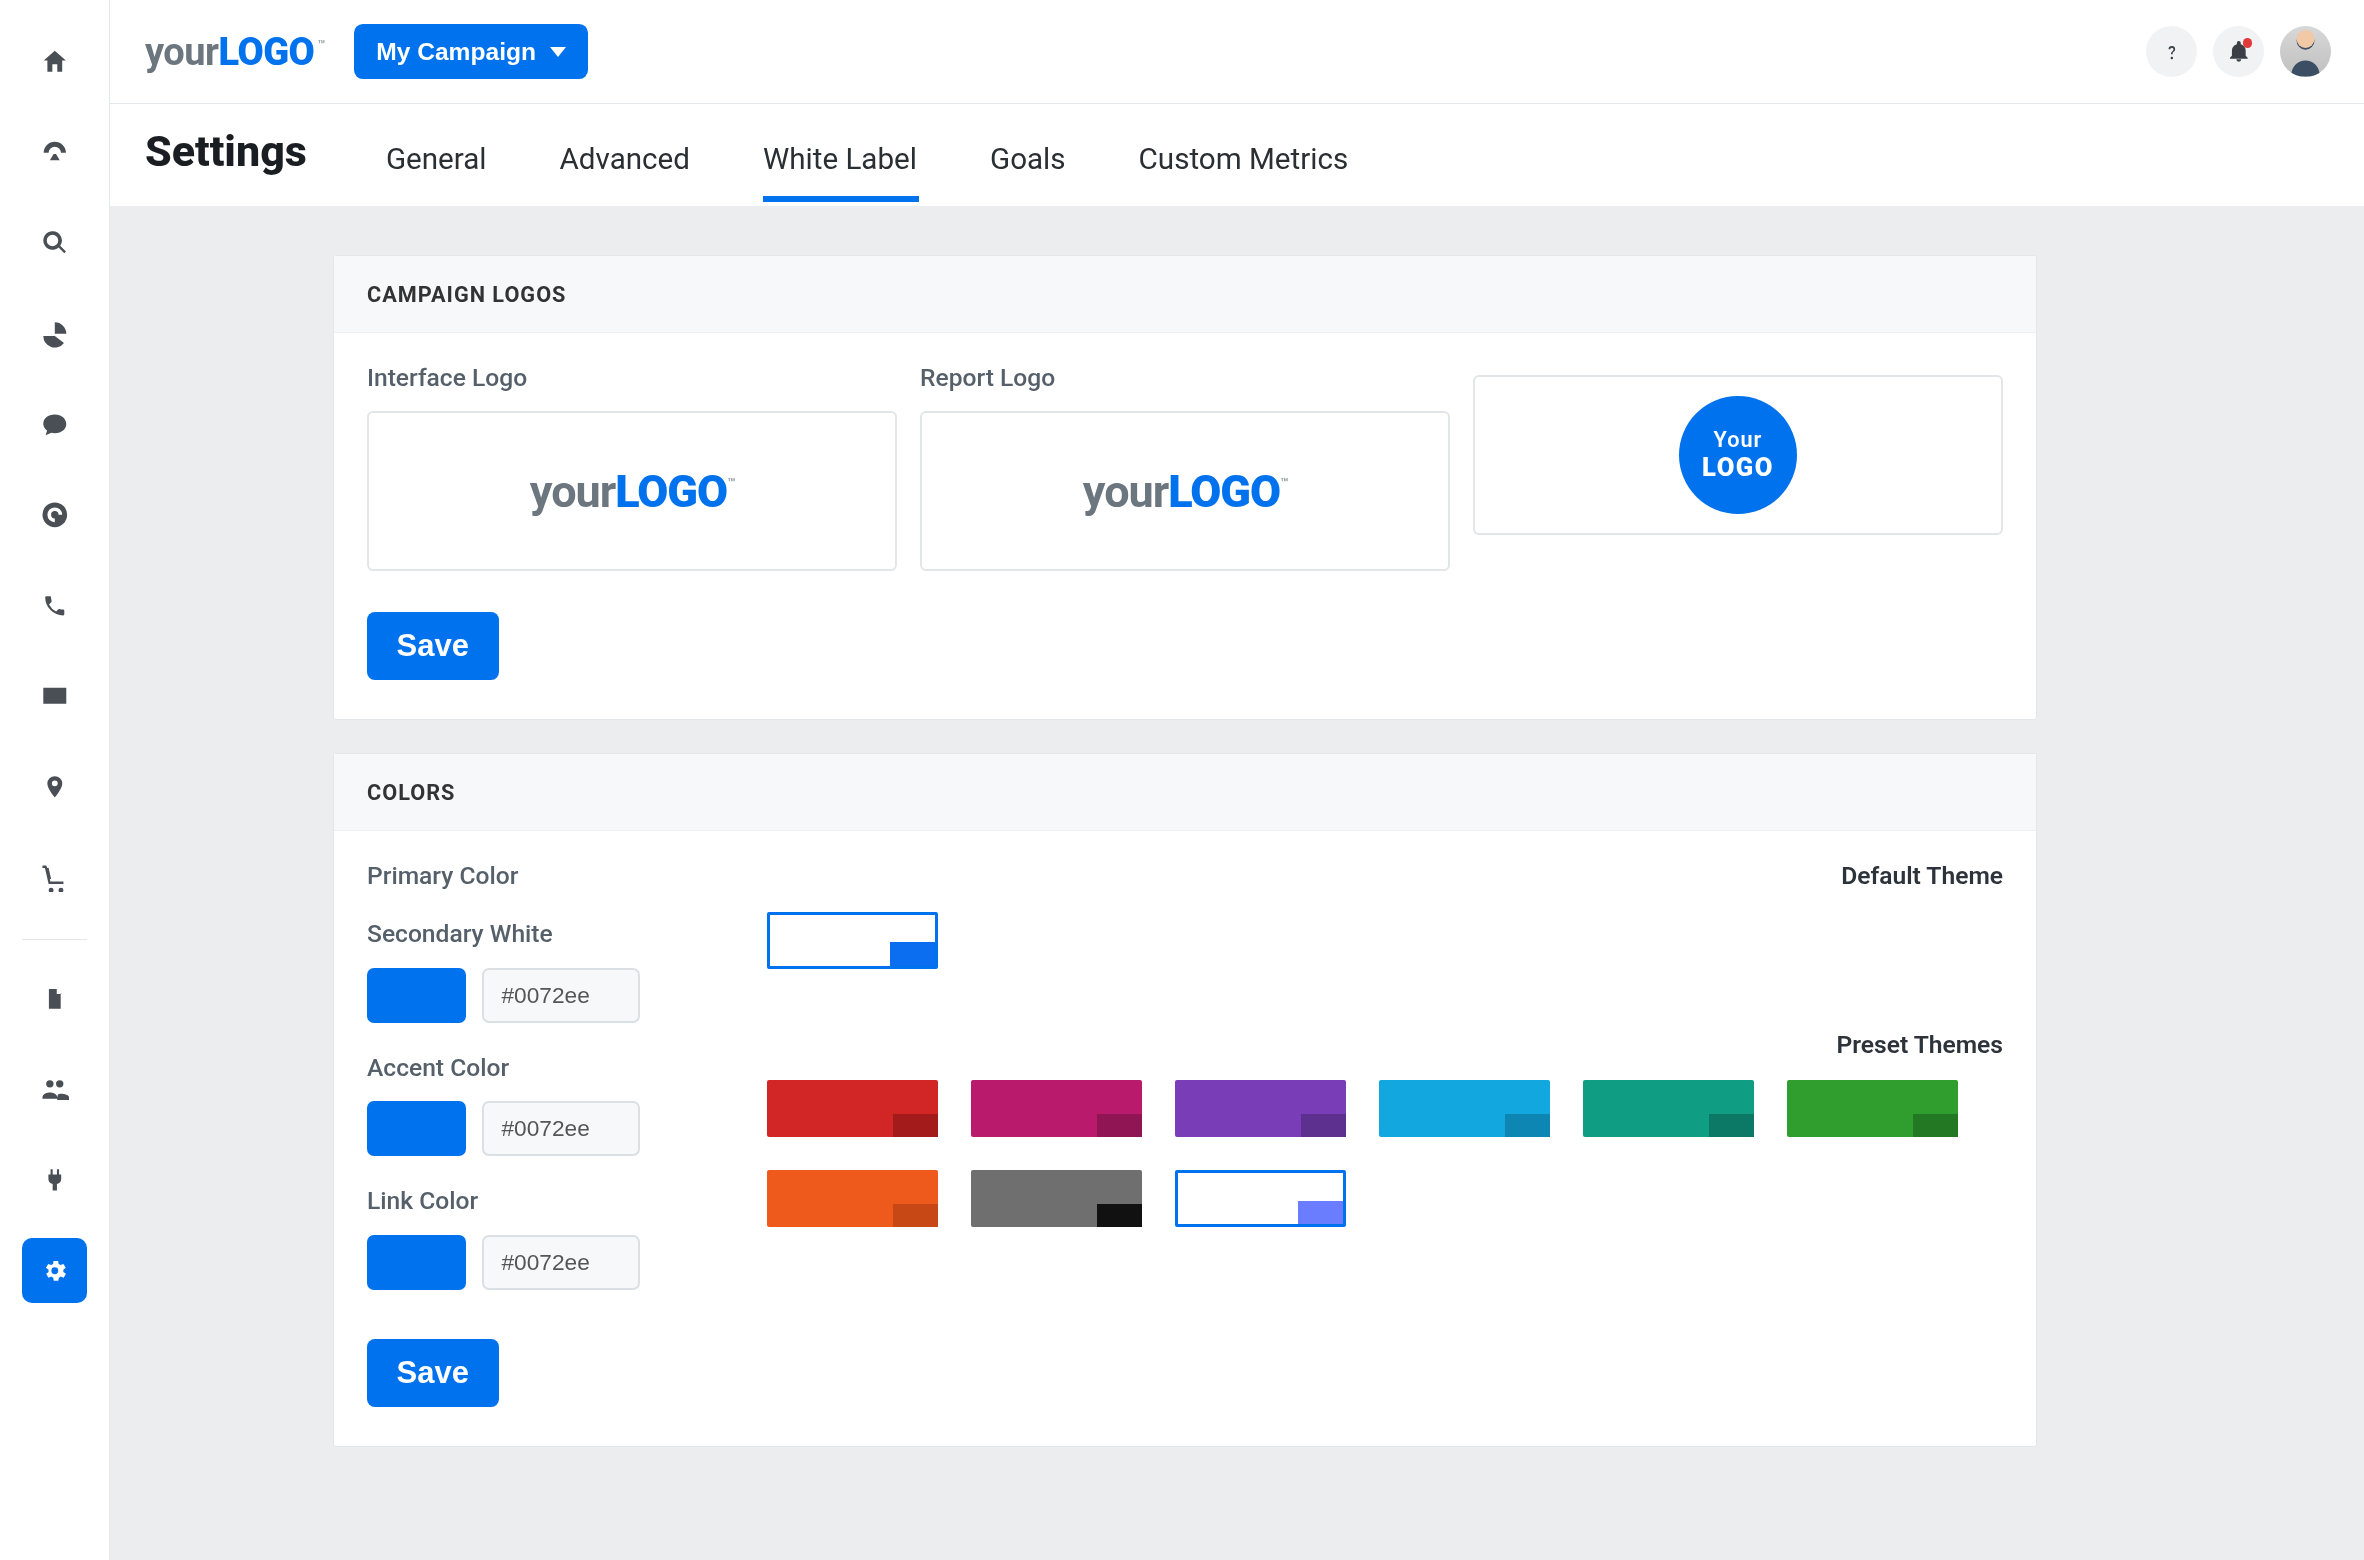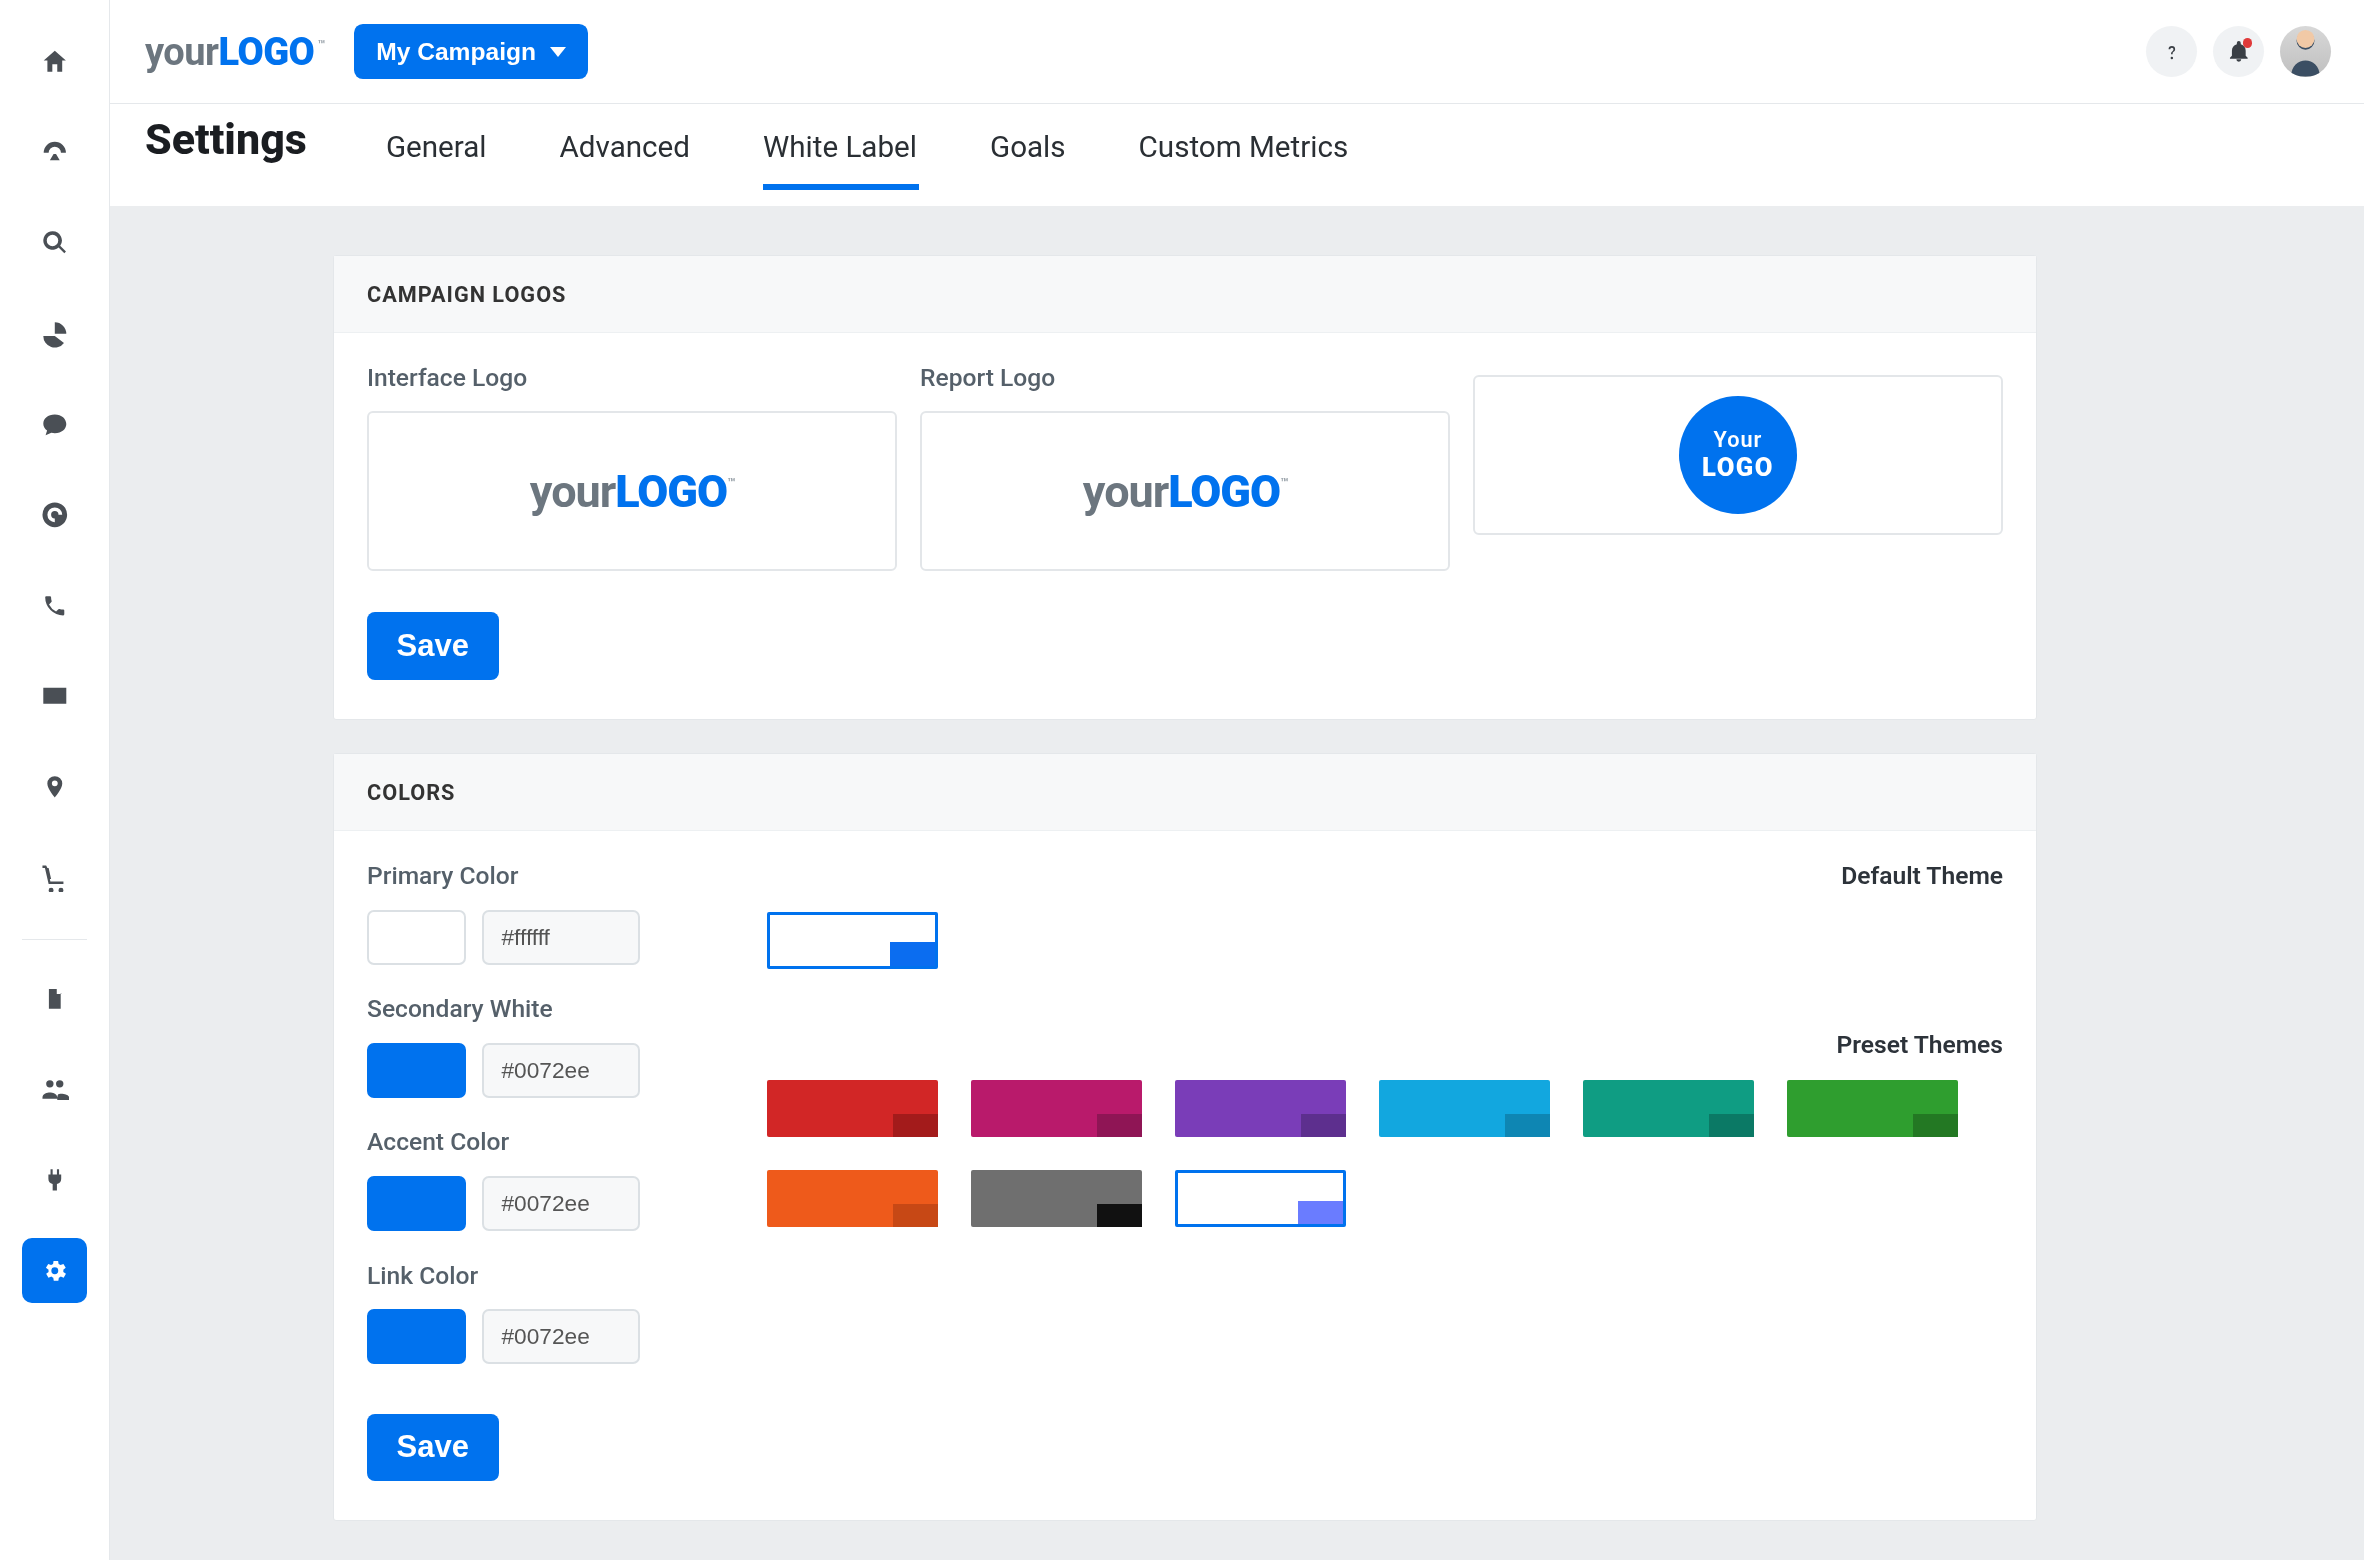--- a/index.html
+++ b/index.html
@@ -25,21 +25,21 @@
   .camp-btn .caret { width:0;height:0;border-left:8.9px solid transparent;border-right:8.9px solid transparent;border-top:10.8px solid #fff; display:inline-block;}
   .topbar-spacer { flex:1; }
   .round-btn { width:51px; height:51px; border-radius:50%; background:#f0f2f4; display:flex; align-items:center; justify-content:center; margin-left:15.8px; cursor:pointer; }
   .round-btn svg { fill:#3a3f45; }
   .bell-wrap { position:relative; }
   .bell-dot { position:absolute; top:11.8px; right:11.8px; width:9.9px; height:9.9px; background:#e03a3a; border-radius:50%; }
   .avatar { width:51px; height:51px; border-radius:50%; overflow:hidden; margin-left:15.8px; background:linear-gradient(#d8d8d8,#bfbfbf); display:flex; align-items:flex-end; justify-content:center; }
   .avatar svg { fill:#e8c2a8; }
 
   
-  .subhead { height:102px; display:flex; align-items:flex-end; padding:0 0 16px 35px; }
+  .subhead { height:102px; display:flex; align-items:flex-end; padding:0 0 4px 35px; }
   .page-title { font-size:43px; font-weight:800; color:#1a1d21; margin-right:79px; padding-bottom:25.6px; }
   .tabs { display:flex; gap:73px; align-self:stretch; align-items:flex-end; }
   .tab { font-size:29.6px; color:#2a2f34; padding-bottom:25.6px; cursor:pointer; position:relative; }
   .tab.active::after { content:""; position:absolute; left:0; right:-2px; bottom:0; height:5.9px; background:#0072ee; }
 
   
   .content { flex:1; background:#ebedef; padding:49px 0 16px 0; overflow:auto; }
   .content-inner { width:1704px; margin-left:223px; }
 
   .card { background:#fff; border:1px solid #e4e7ea; border-radius:3px; margin-bottom:33px; }
@@ -228,24 +228,20 @@
         </div>
       </div>
 
       <div class="card">
         <div class="card-header">COLORS</div>
         <div class="card-body">
           <div class="colors-row">
             <div class="colors-left">
               <div class="pc-row">
                 <div class="field-label">Primary Color</div>
-                <div class="pc-controls">
-                  <div class="swatch" style="background:#ffffff"></div>
-                  <input class="hex-input" value="#ffffff" style="">
-                </div>
               </div>
               <div class="pc-row">
                 <div class="field-label">Secondary White</div>
                 <div class="pc-controls">
                   <div class="swatch" style="background:#0072ee;border-color:#0072ee"></div>
                   <input class="hex-input" value="#0072ee" style="">
                 </div>
               </div>
               <div class="pc-row">
                 <div class="field-label">Accent Color</div>

